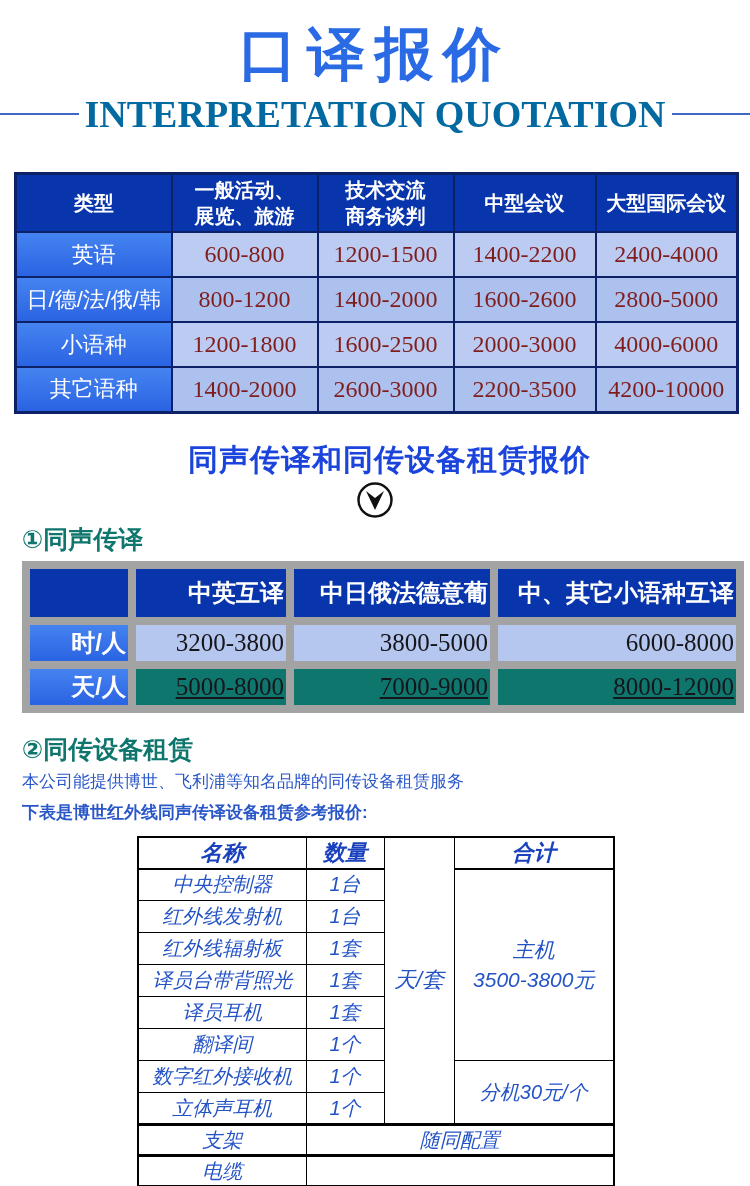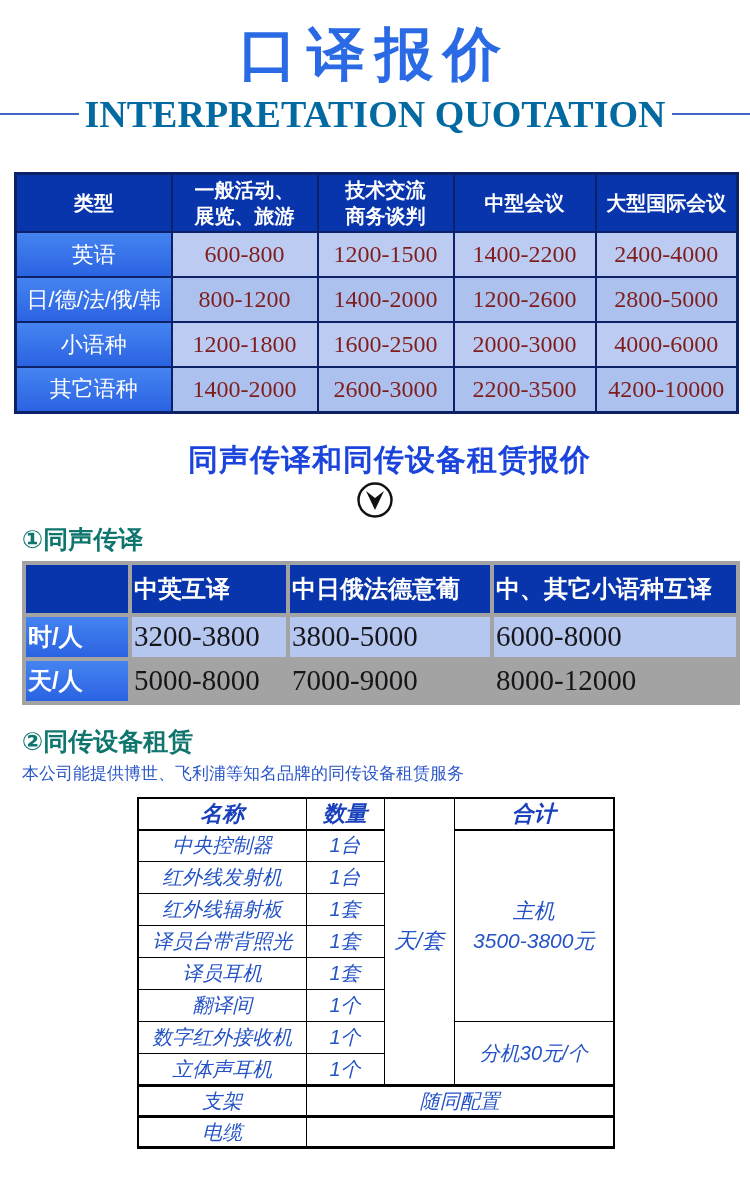--- a/index.html
+++ b/index.html
@@ -51,35 +51,35 @@
   
   .sec-label{
     margin:0 0 0 22px;font-size:25px;font-weight:bold;color:#0f766e;line-height:32px;
   }
   .sec1-label{margin-top:2px;}
   .sec2-label{margin-top:20px;}
   .body-line{margin:4px 0 0 22px;font-size:17px;color:#2a57c8;line-height:26px;}
   .body-line.bold{font-weight:bold;margin-top:5px;}
   
   .t2{margin:6px 14px 0 22px;width:714px;border:3px solid #0d2166;}
-  .t2 th,.t2 td{border:4px solid #a3a3a3;text-align:left;vertical-align:middle;padding:2px;}
+  .t2 th,.t2 td{border:8px solid #a3a3a3;text-align:right;vertical-align:middle;padding:2px;}
   .t2 thead th{
     background:#0935ac;color:#ffffff;font-size:24px;font-weight:bold;height:44px;
   }
   .t2 tbody tr{height:44px;}
   .t2 .rlabel{
     background:linear-gradient(180deg,#4583f0,#2a63e2);
     color:#ffffff;font-size:24px;font-weight:bold;
   }
   .t2 td.num{
     font-family:"Liberation Serif","DejaVu Serif",serif;
-    font-size:29px;color:#16161a;
+    font-size:25px;color:#16161a;
   }
   .t2 tr.row-a td.num{background:#b6c7ef;}
-  .t2 tr.row-b td.num{background:#a3a3a3;}
+  .t2 tr.row-b td.num{background:#0f766e;text-decoration:underline;}
   
   .t3{margin:10px 0 0 137px;width:476px;border:2.5px solid #000;background:#fff;}
   .t3 th,.t3 td{
     border:1.5px solid #000;text-align:center;vertical-align:middle;
     padding:0;font-size:20px;color:#2453c6;font-style:italic;
   }
   .t3 th{font-size:22px;font-weight:bold;color:#1a41bd;border-bottom-width:2px;}
   .t3 tr{height:32px;}
   .t3 tr.hdr{height:30px;}
   .t3 tr.heavy{height:31px;}
@@ -125,21 +125,21 @@
         <td class="rlabel">英语</td>
         <td class="num">600-800</td>
         <td class="num">1200-1500</td>
         <td class="num">1400-2200</td>
         <td class="num">2400-4000</td>
       </tr>
       <tr class="row-b">
         <td class="rlabel">日/德/法/俄/韩</td>
         <td class="num">800-1200</td>
         <td class="num">1400-2000</td>
-        <td class="num">1200-2600</td>
+        <td class="num">1600-2600</td>
         <td class="num">2800-5000</td>
       </tr>
       <tr class="row-a">
         <td class="rlabel">小语种</td>
         <td class="num">1200-1800</td>
         <td class="num">1600-2500</td>
         <td class="num">2000-3000</td>
         <td class="num">4000-6000</td>
       </tr>
       <tr class="row-b">
@@ -188,20 +188,21 @@
         <td class="rlabel">天/人</td>
         <td class="num">5000-8000</td>
         <td class="num">7000-9000</td>
         <td class="num">8000-12000</td>
       </tr>
     </tbody>
   </table>
 
   <div class="sec-label sec2-label">②同传设备租赁</div>
   <div class="body-line">本公司能提供博世、飞利浦等知名品牌的同传设备租赁服务</div>
+  <div class="body-line bold">下表是博世红外线同声传译设备租赁参考报价:</div>
 
   <table class="t3">
     <colgroup>
         <col style="width:168px">
         <col style="width:78px">
         <col style="width:70px">
         <col style="width:160px">
       </colgroup>
     <tbody>
       <tr class="hdr">

